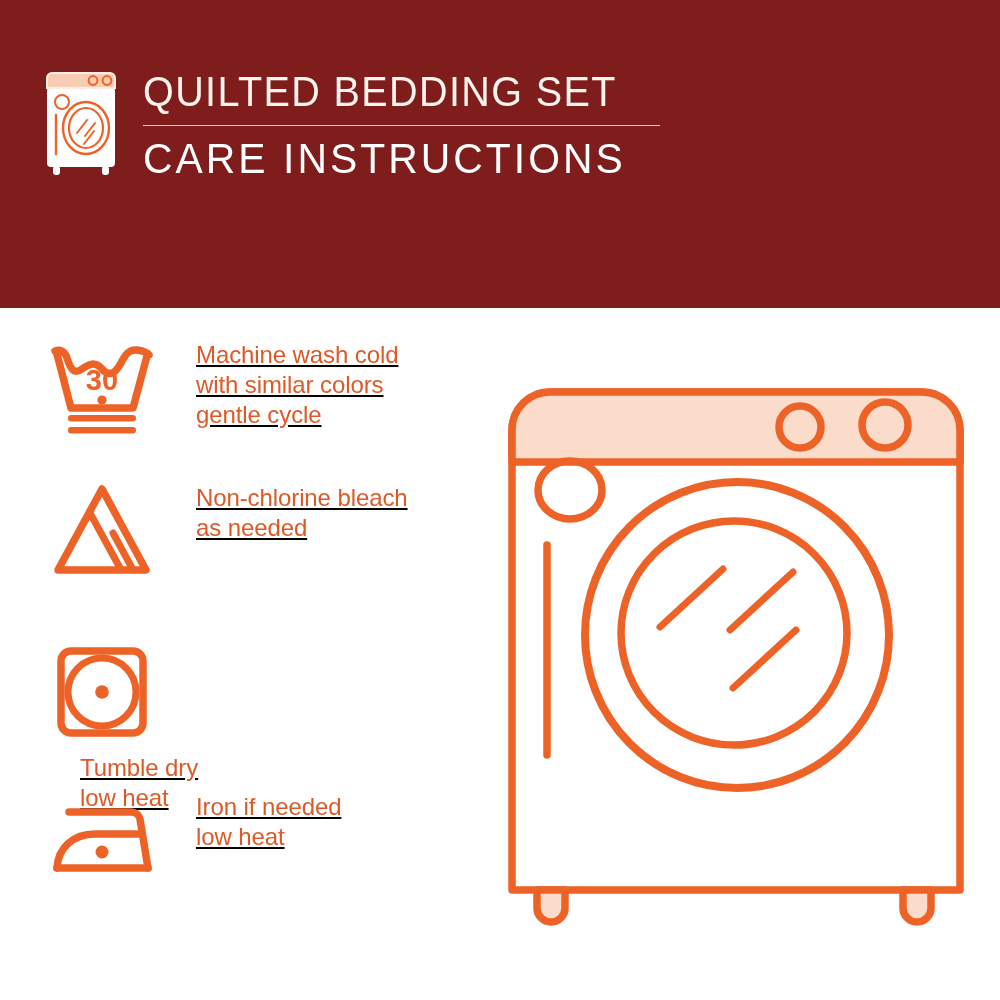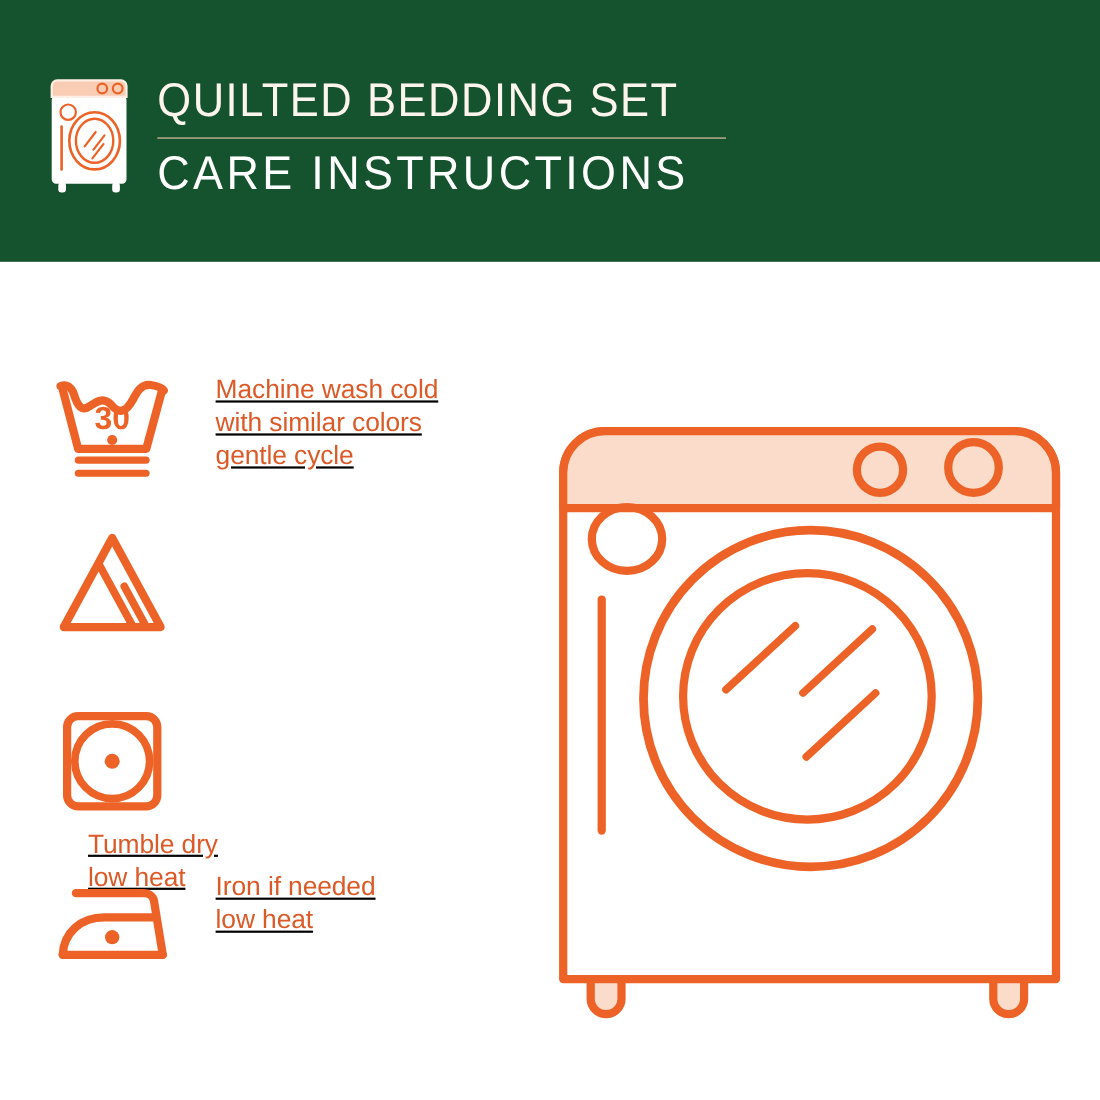--- a/index.html
+++ b/index.html
@@ -17,22 +17,22 @@
     background: #ffffff;
     overflow: hidden;
   }
 
   
   .header {
     position: absolute;
     left: 0;
     top: 0;
     width: 1000px;
-    height: 238px;
-    background: #14532d;
+    height: 308px;
+    background: #7f1d1d;
     display: flex;
     align-items: center;
   }
   .header-logo {
     position: absolute;
     left: 44px;
     top: 70px;
     width: 78px;
     height: 108px;
   }
@@ -184,20 +184,22 @@
 
     <div class="care-row row-bleach">
       <div class="care-icon">
         <svg viewBox="0 0 106 100" width="106" height="100" aria-hidden="true">
           <path d="M53 8 L97 89 H9 Z" fill="none" stroke="#ED6327" stroke-width="7.5" stroke-linejoin="round"></path>
           <line x1="41" y1="32" x2="71" y2="87" stroke="#ED6327" stroke-width="7" stroke-linecap="round"></line>
           <line x1="60" y1="52" x2="80" y2="89" stroke="#ED6327" stroke-width="0" stroke-linecap="round"></line>
           <line x1="64" y1="52" x2="83" y2="87" stroke="#ED6327" stroke-width="7" stroke-linecap="round"></line>
         </svg>
       </div>
+      <div class="care-text">Non-chlorine bleach
+as needed</div>
     </div>
 
     <div class="care-row row-dry">
       <div class="care-icon">
         <svg viewBox="0 0 106 100" width="106" height="100" aria-hidden="true">
           <rect x="12" y="8" width="82" height="82" rx="10" ry="10" fill="none" stroke="#ED6327" stroke-width="7.5"></rect>
           <circle cx="53" cy="49" r="34" fill="none" stroke="#ED6327" stroke-width="7"></circle>
           <circle cx="53" cy="49" r="6.8" fill="#ED6327"></circle>
         </svg>
       </div>

